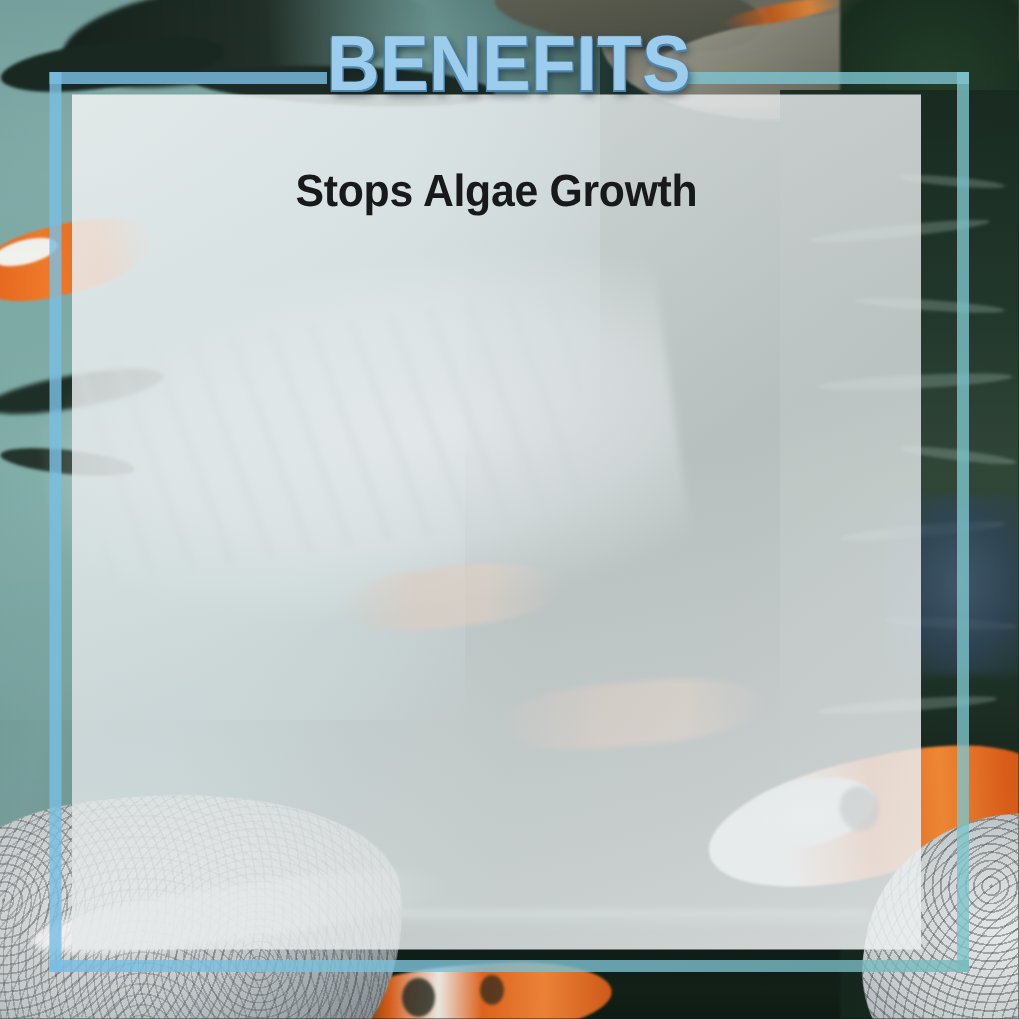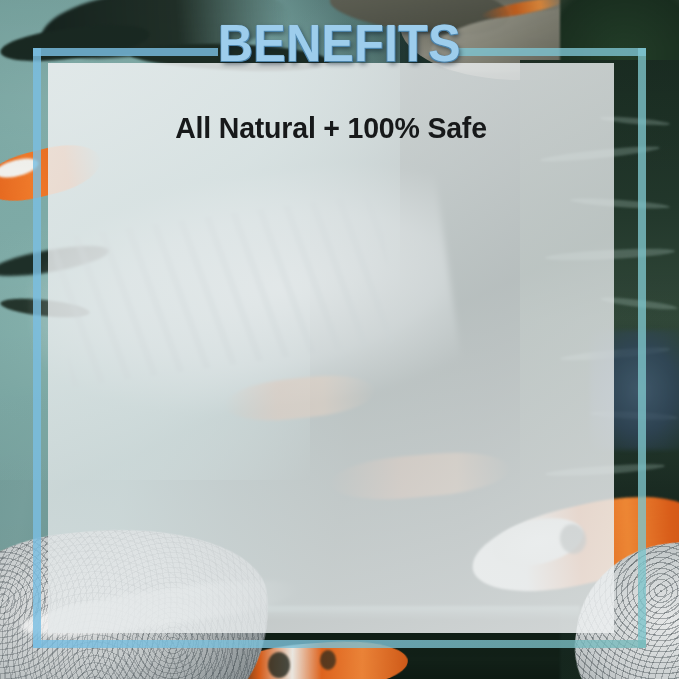--- a/index.html
+++ b/index.html
@@ -392,29 +392,29 @@
   <div class="bg-layer rock-bl-speck"></div>
   <div class="bg-layer rock-bl-band"></div>
   <div class="bg-layer rock-br"></div>
   <div class="bg-layer rock-br-speck"></div>
 
   <div class="bg-layer photo-soft"></div>
 </div>
 
 <div id="benefits-panel">
 
-
-
-
-
-
   <div class="benefit-row">
-    <span class="benefit-text">All Natural + 100% Safe</span>
-
+    <span class="benefit-text">Stops Algae Growth</span>
+    <div class="benefit-divider"></div>
   </div>
+
+
+
+
+
 
 </div>
 
 <div id="frame">
   <div class="fr-bar fr-left"></div>
   <div class="fr-bar fr-right"></div>
   <div class="fr-bar fr-bottom"></div>
   <div class="fr-bar fr-top-l"></div>
   <div class="fr-bar fr-top-r"></div>
 </div>

